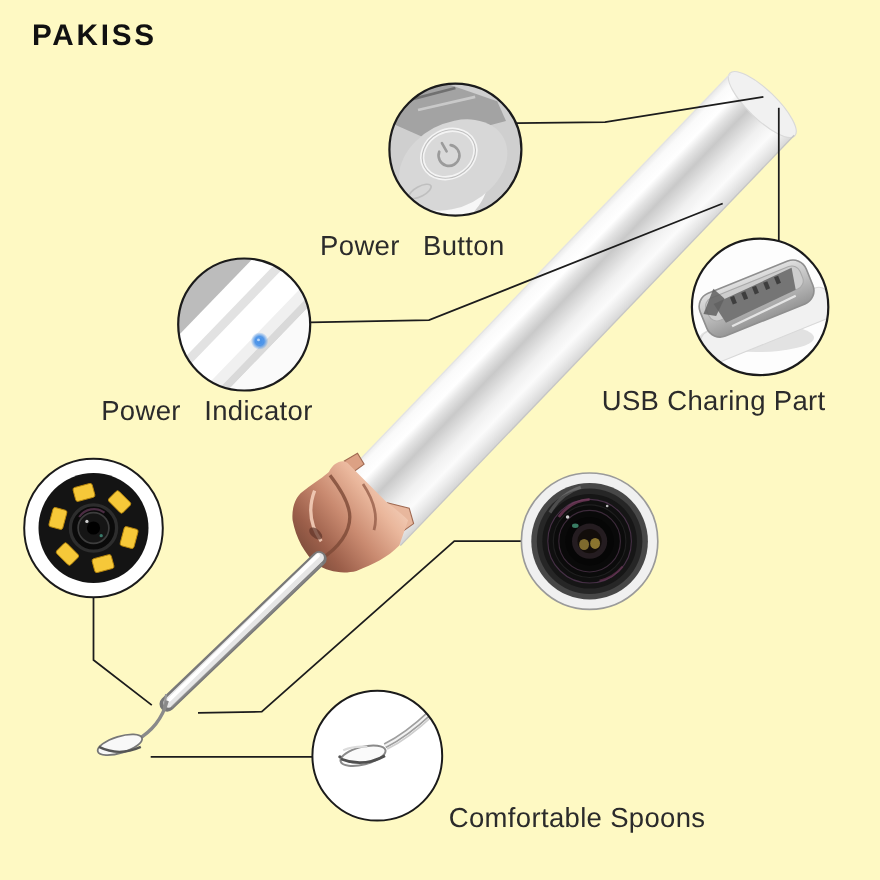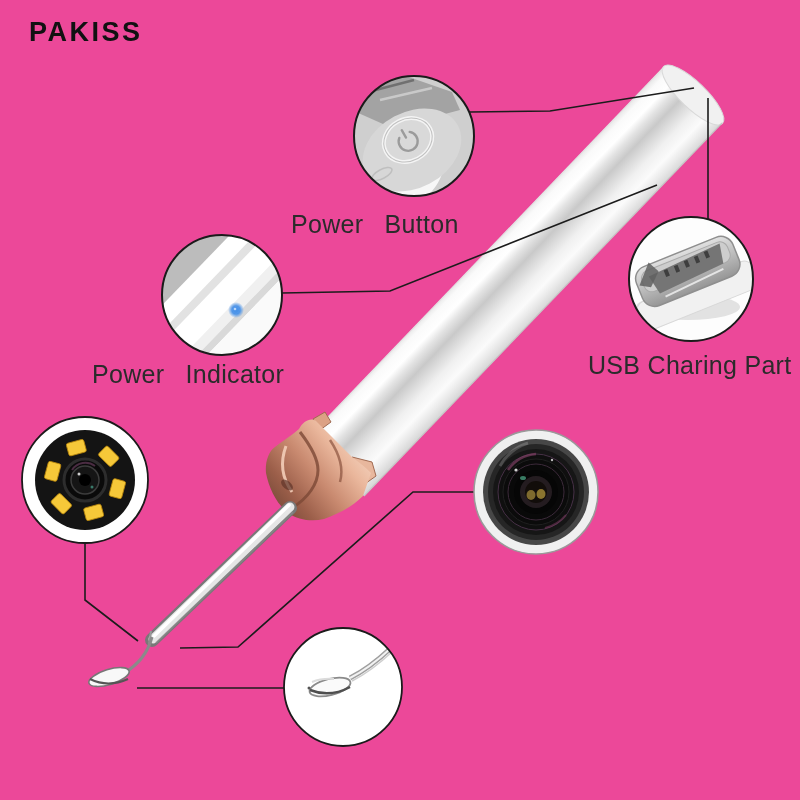--- a/index.html
+++ b/index.html
@@ -1,17 +1,17 @@
 <!DOCTYPE html>
 <html><head>
 <meta charset="utf-8">
 <style>
   html,body{margin:0;padding:0;background:#ffffff;}
   #stage{
-    position:relative;width:800px;height:800px;background:#ec4899;overflow:hidden;
+    position:relative;width:800px;height:800px;background:#fef9c3;overflow:hidden;
     font-family:"Liberation Sans","DejaVu Sans",sans-serif;
   }
   #art{position:absolute;left:0;top:0;}
   .label{
     position:absolute;color:#2b2b2b;font-size:25px;line-height:1.15;
     letter-spacing:.3px;white-space:nowrap;
   }
   .ws{word-spacing:14px;}
   .brand{
     position:absolute;left:29px;top:17px;color:#111;font-size:27px;font-weight:bold;
@@ -230,17 +230,18 @@
     <circle cx="343" cy="687" r="59" fill="none" stroke="#1b1b1b" stroke-width="1.8"></circle>
   </g>
 </svg>
 
   <div class="brand">PAKISS</div>
 
   <div class="label ws" style="left:291px;top:210px;">Power Button</div>
 
   <div class="label ws" style="left:92px;top:360px;">Power Indicator</div>
 
-  <div class="label" style="left:547px;top:351px;margin-left:41px;">USB Charing Part</div>
-
-
-
+  <div class="label" style="left:547px;top:351px;">USB Charing Part</div>
+
+
+
+  <div class="label" style="left:408px;top:730px;">Comfortable Spoons</div>
 </div>
 
 </body></html>

